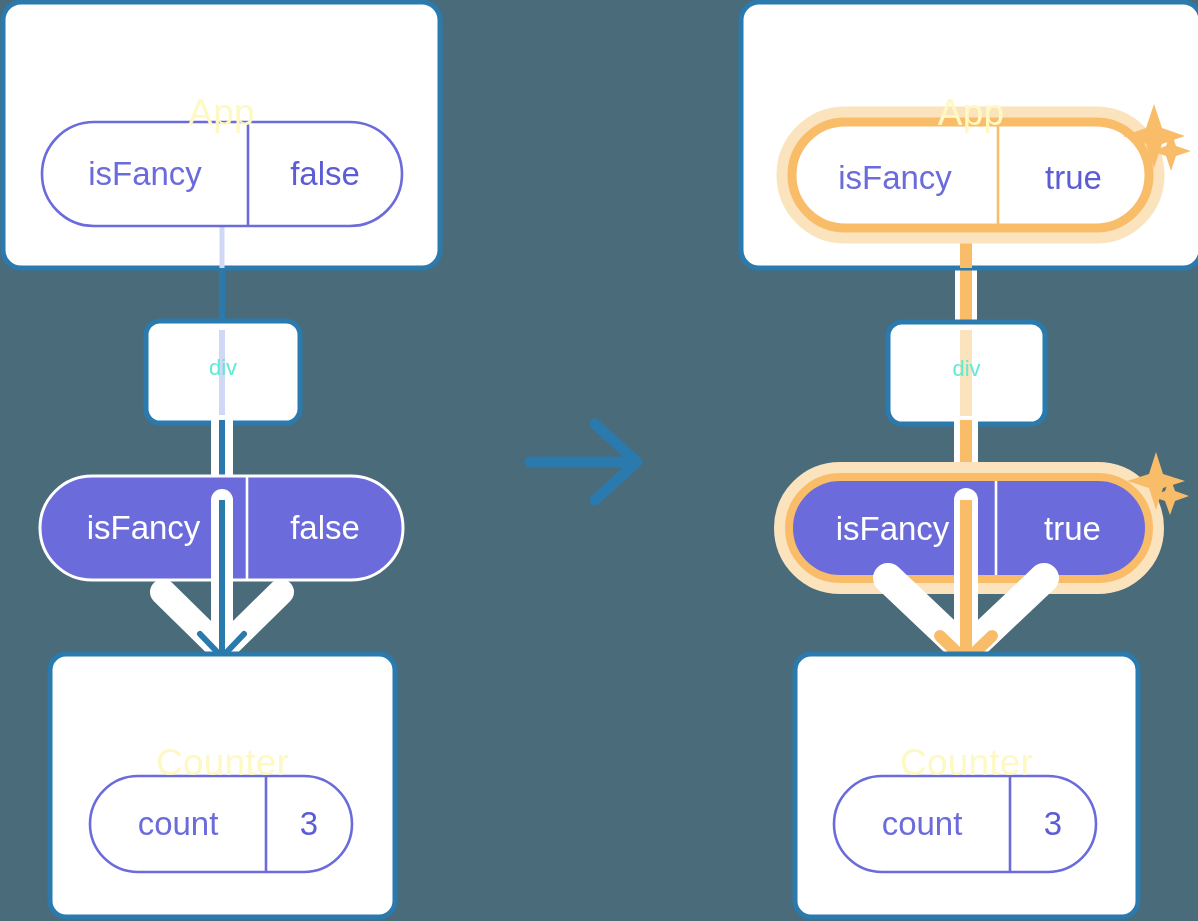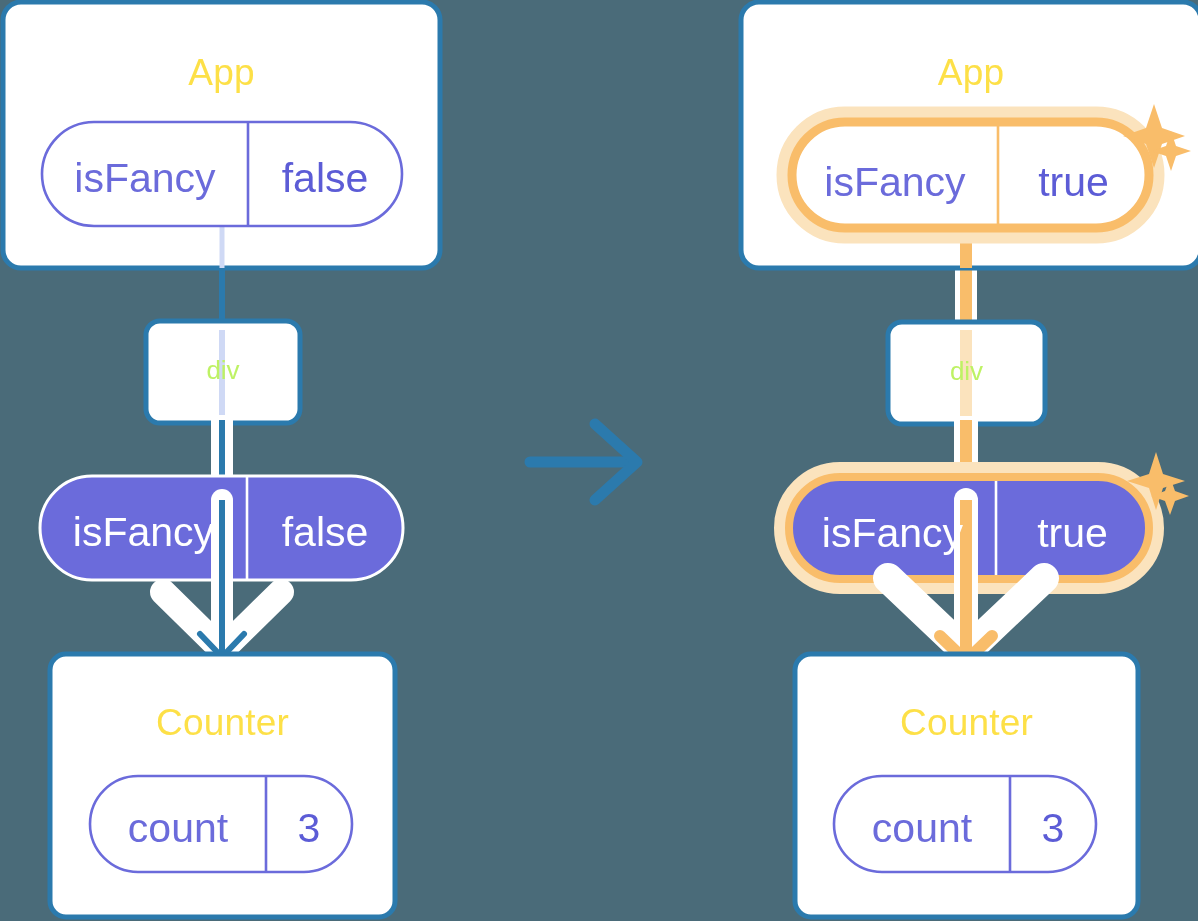--- a/index.html
+++ b/index.html
@@ -10,23 +10,23 @@
     overflow:hidden;
   }
   #stage{position:relative;width:1198px;height:921px;}
   svg#scene{position:absolute;top:0;left:0;width:1198px;height:921px;display:block;}
   .lbl{
     position:absolute;
     white-space:nowrap;
     pointer-events:none;
     font-family:"Liberation Sans","DejaVu Sans",sans-serif;
   }
-  .comp-title{font-size:37px;color:#fde047;letter-spacing:.2px;}
-  .div-title{font-size:26px;color:#bef264;}
-  .pill-text{font-size:41px;}
+  .comp-title{font-size:37px;color:#fef9c3;letter-spacing:.2px;margin-top:40px;}
+  .div-title{font-size:22px;color:#5eead4;}
+  .pill-text{font-size:33px;}
   .pill-text.key-light{color:#6b6bdb;}
   .pill-text.val-light{color:#5c5cd6;}
   .pill-text.key-on-fill{color:#ffffff;}
   .pill-text.val-on-fill{color:#ffffff;}
   .bold{font-weight:normal;}
 </style>
 </head>
 <body>
 
 <div id="stage">

